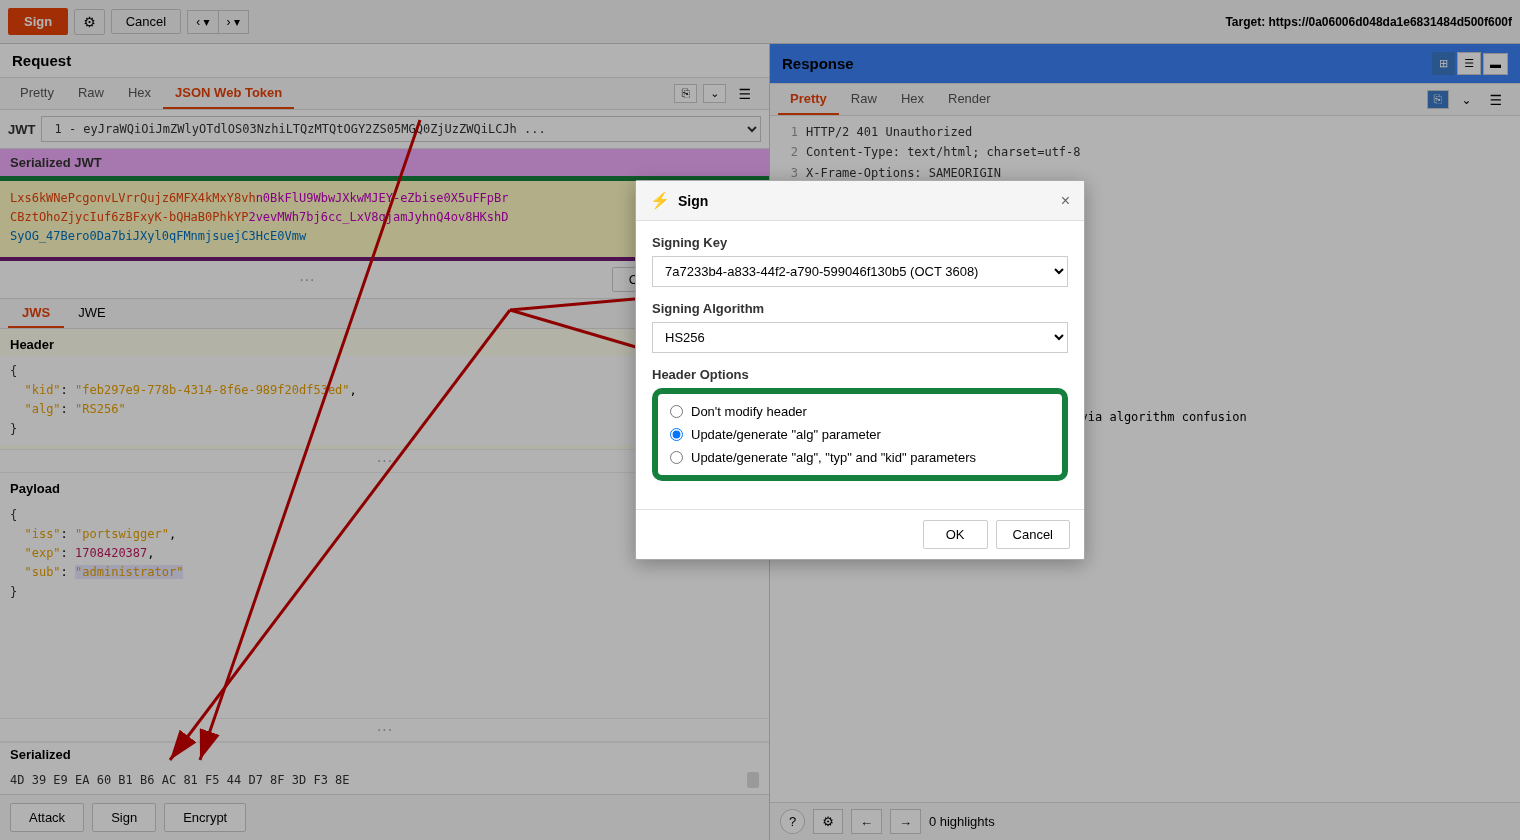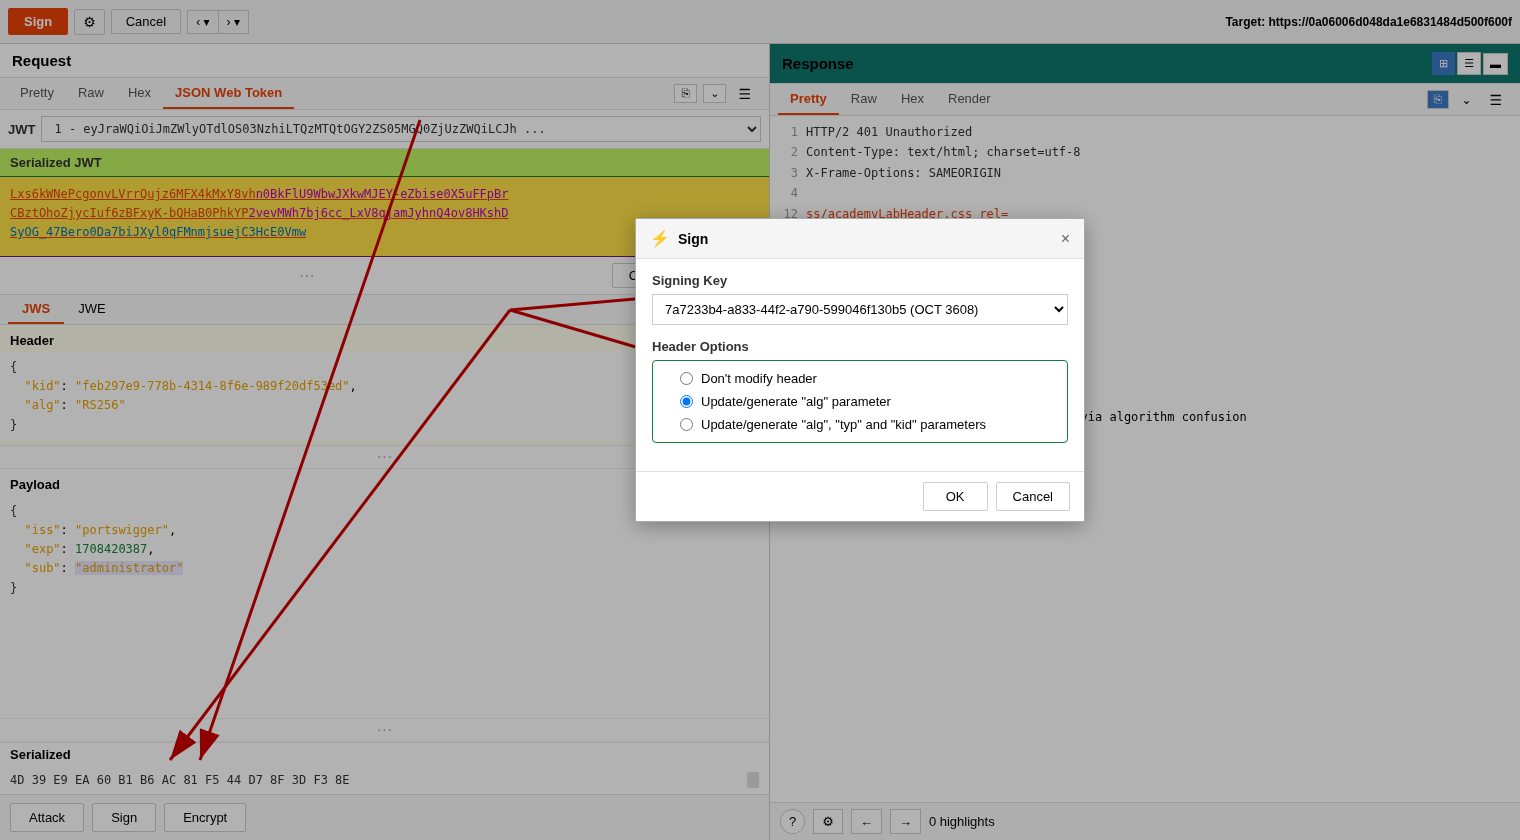--- a/index.html
+++ b/index.html
@@ -64,25 +64,25 @@
       display: flex; align-items: center; padding: 6px 8px; border-bottom: 1px solid #e0e0e0; gap: 6px;
     }
     .jwt-label { font-size: 13px; font-weight: bold; color: #333; }
     .jwt-select {
       flex: 1; border: 1px solid #ccc; padding: 4px 8px; font-size: 12px;
       background: white; cursor: pointer; font-family: monospace; color: #333;
     }
 
     
     .section-label {
-      padding: 6px 10px; font-size: 13px; font-weight: bold; color: #333; background: #bef264; border-bottom: 1px solid #15803d;
+      padding: 6px 10px; font-size: 13px; font-weight: bold; color: #333; background: #f0abfc; border-bottom: 5px solid #15803d;
     }
     .serialized-jwt-area {
-      background: #fde047; padding: 8px 10px; font-family: monospace; font-size: 12px;
-      line-height: 1.6; color: #e8420a; min-height: 80px; border-bottom: 1px solid #701a75; overflow: hidden; text-decoration: underline;
+      background: #fef9c3; padding: 8px 10px; font-family: monospace; font-size: 12px;
+      line-height: 1.6; color: #e8420a; min-height: 80px; border-bottom: 4px solid #701a75; overflow: hidden;
     }
     .serialized-jwt-area .part1 { color: #e8420a; }
     .serialized-jwt-area .part2 { color: #c000c0; }
     .serialized-jwt-area .part3 { color: #0070c0; }
 
     .copy-decrypt-row {
       display: flex; align-items: center; padding: 6px 8px; border-bottom: 1px solid #e0e0e0; gap: 6px; justify-content: flex-end;
     }
     .btn-copy, .btn-decrypt {
       border: 1px solid #ccc; background: white; padding: 4px 16px; cursor: pointer;
@@ -132,21 +132,21 @@
     .bottom-buttons {
       display: flex; padding: 8px 10px; gap: 8px; border-top: 1px solid #ddd; background: #fafafa;
     }
     .btn-attack, .btn-sign, .btn-encrypt {
       border: 1px solid #ccc; background: white; padding: 6px 18px;
       cursor: pointer; font-size: 13px; border-radius: 2px;
     }
 
     
     .right-panel {
-      flex: 1; display: flex; flex-direction: column; background: #0f766e;
+      flex: 1; display: flex; flex-direction: column; background: #3b82f6;
     }
 
     
     .response-code {
       flex: 1; overflow: hidden; font-family: monospace; font-size: 12px;
       padding: 6px 10px; line-height: 1.7; background: white;
     }
     .response-code .line { display: flex; gap: 8px; }
     .response-code .linenum { color: #999; min-width: 18px; text-align: right; }
 
@@ -310,21 +310,21 @@
       </div>
     </div>
 
     <div class="dots-row">···</div>
 
     <div class="code-section payload-section">
       <div class="code-section-label">Payload</div>
       <div class="payload-area code-area">
         <div style="color:#333;">{</div>
         <div>&nbsp;&nbsp;<span style="color:#e8a000;">"iss"</span>: <span style="color:#e8a000;">"portswigger"</span>,</div>
-        <div>&nbsp;&nbsp;<span style="color:#e8a000;">"exp"</span>: <span style="color:#15803d;">1708420387</span>,</div>
+        <div>&nbsp;&nbsp;<span style="color:#e8a000;">"exp"</span>: <span style="color:#be185d;">1708420387</span>,</div>
         <div>&nbsp;&nbsp;<span style="color:#e8a000;">"sub"</span>: <span class="sub-highlight" style="color:#e8a000;">"administrator"</span></div>
         <div style="color:#333;">}</div>
       </div>
     </div>
 
     <div class="dots-row">···</div>
 
     <div class="sig-section">
       <div class="code-section-label">Serialized</div>
       <div class="sig-area">
@@ -459,24 +459,30 @@
 
     <div class="modal-body">
 
       <div class="modal-field-group">
         <div class="modal-field-label">Signing Key</div>
         <select class="modal-select">
           <option>7a7233b4-a833-44f2-a790-599046f130b5 (OCT 3608)</option>
         </select>
       </div>
 
+      <div class="modal-field-group">
+        <div class="modal-field-label">Signing Algorithm</div>
+        <select class="modal-select">
+          <option>HS256</option>
+        </select>
+      </div>
 
       <div class="modal-field-group">
         <div class="modal-field-label">Header Options</div>
-        <div style="border: 1px solid #15803d; padding: 10px 27px; border-radius: 4px;">
+        <div style="border: 6px solid #15803d; padding: 10px 12px; border-radius: 10px;">
           <div class="modal-radio-group">
             <label class="modal-radio-item">
               <input type="radio" name="header-opt" style="">
               <span>Don't modify header</span>
             </label>
             <label class="modal-radio-item">
               <input type="radio" name="header-opt" checked="" style="">
               <span>Update/generate "alg" parameter</span>
             </label>
             <label class="modal-radio-item">

